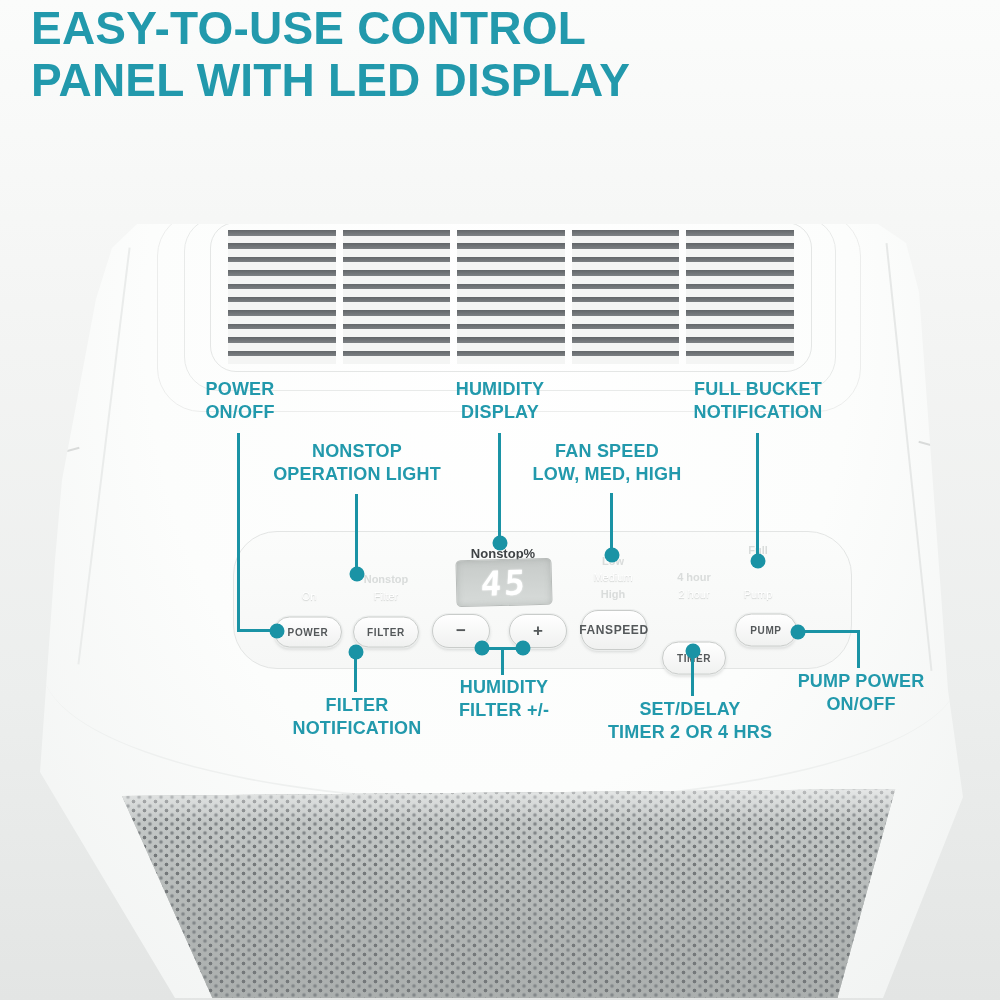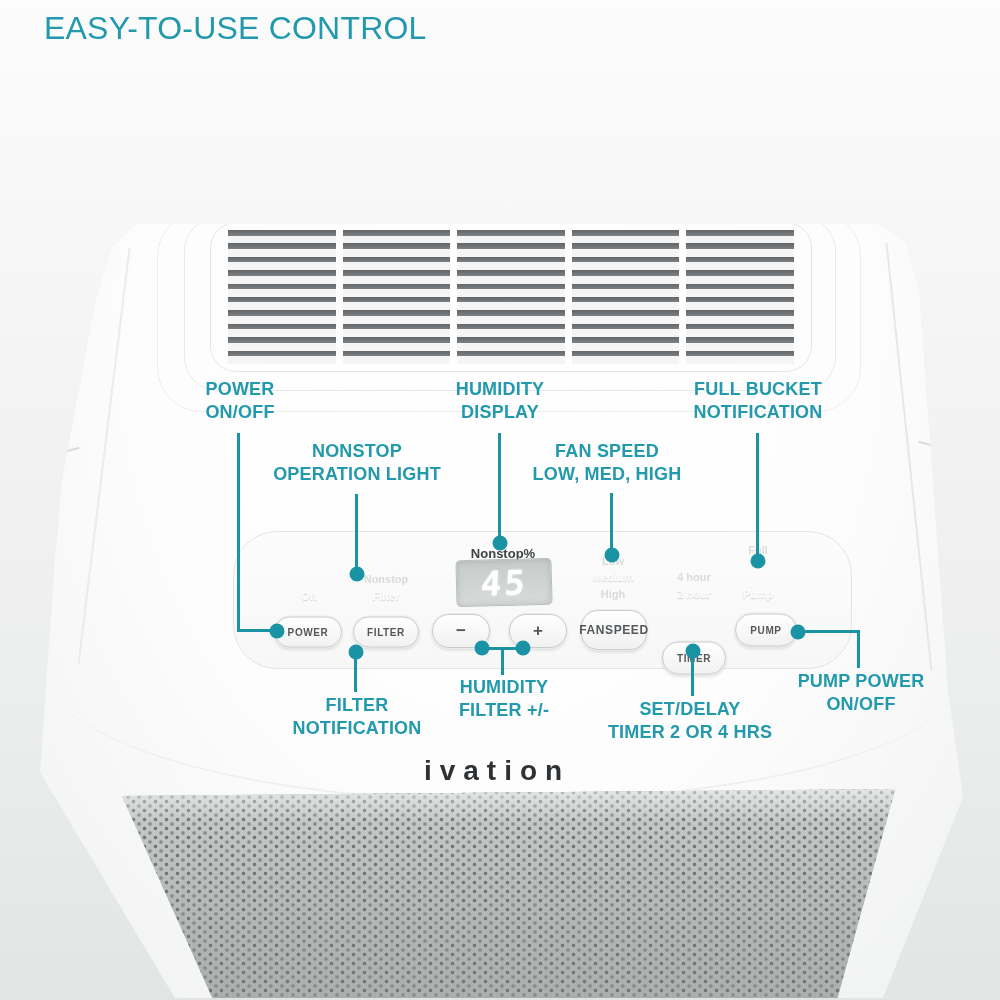--- a/index.html
+++ b/index.html
@@ -5,22 +5,22 @@
   * { margin:0; padding:0; box-sizing:border-box; }
   html,body { width:1000px; height:1000px; }
   body {
     position:relative; overflow:hidden;
     font-family:"Liberation Sans", sans-serif;
     background:linear-gradient(180deg,#fbfcfb 0%,#f3f4f3 35%,#eceeed 70%,#e3e5e4 100%);
   }
   :root { --teal:#2299ac; --teal-line:#1a93a5; }
 
   
-  .headline { position:absolute; left:44px; top:2px; color:var(--teal);
-    font-size:32px; line-height:52px; font-weight:400; letter-spacing:0.2px; }
+  .headline { position:absolute; left:31px; top:2px; color:var(--teal);
+    font-size:46px; line-height:52px; font-weight:700; letter-spacing:0.2px; }
 
   
   .device { position:absolute; inset:0;
     background:radial-gradient(ellipse at 50% 32%, #ffffff 0%, #fcfdfc 50%, #f1f3f2 92%, #edefee 100%);
     clip-path:polygon(13.7% 22.4%, 87.8% 22.4%, 90.6% 24.3%, 91.9% 29.2%, 94.8% 69%, 96.3% 79.7%, 88.3% 99.8%, 17.5% 99.8%, 4% 77.2%, 5.5% 56%, 6.2% 48%, 9.6% 29.9%, 11.2% 24.8%);
   }
   .rib { position:absolute; border:1px solid #e4e6e5; border-radius:40px; }
   .rib.r1 { left:210px; top:222px; width:602px; height:150px; border-radius:26px; }
   .rib.r2 { left:184px; top:217px; width:652px; height:174px; border-radius:34px; border-color:#e8eae9; }
   .rib.r3 { left:157px; top:212px; width:704px; height:200px; border-radius:44px; border-color:#ecedec; }
@@ -40,21 +40,21 @@
     border-bottom:2px solid #eef0ef;
     border-radius:0 0 50% 50% / 0 0 125px 135px; }
 
   
   .panel { position:absolute; left:233px; top:531px; width:619px; height:138px;
     border:1.5px solid #e3e5e4; border-radius:44px;
     background:linear-gradient(180deg,#fbfcfb,#f6f7f6); }
 
   .ind { position:absolute; transform:translateX(-50%); font-size:11px; white-space:nowrap; }
   .ind.off { color:#d9dcdb; font-weight:600; }
-  .ind.on  { color:#ffffff; font-weight:700; text-shadow:0 1px 1px rgba(150,156,154,0.45); }
+  .ind.on  { color:#ffffff; font-weight:400; text-shadow:0 1px 1px rgba(150,156,154,0.45); }
 
   .hum-label { position:absolute; left:503px; top:546px; transform:translateX(-50%);
     font-size:13px; font-weight:700; color:#3f4345; }
 
   .led { position:absolute; left:456px; top:559px; width:96px; height:47px;
     background:linear-gradient(180deg,#c7cbc9,#d7dbd9);
     border:1px solid #b8bcba; border-radius:5px; transform:rotate(-1.5deg);
     display:flex; align-items:center; justify-content:center;
     box-shadow:inset 0 0 6px rgba(130,134,132,0.35); }
   .led .digits { font-family:"DejaVu Sans Mono", monospace; font-weight:700;
@@ -93,20 +93,21 @@
     letter-spacing:0.2px; white-space:nowrap; }
   .cl-line { position:absolute; background:var(--teal-line); }
   .cl-dot { position:absolute; width:15px; height:15px; border-radius:50%;
     background:var(--teal-line); transform:translate(-50%,-50%); }
 </style>
 </head>
 <body>
 
 <div class="headline">
   <div>EASY-TO-USE CONTROL</div>
+  <div>PANEL WITH LED DISPLAY</div>
 </div>
 
 <div class="device">
   <div class="rib r3"></div>
   <div class="rib r2"></div>
   <div class="rib r1"></div>
 
   <div class="grille">
     <div class="col"></div>
     <div class="col"></div>
@@ -144,21 +145,20 @@
   <button class="btn sym" style="left:461px; top:631px; width:58px; height:34px;">−</button>
   <button class="btn sym" style="left:538px; top:631px; width:58px; height:34px;">+</button>
   <button class="btn two-line" style="left:614px; top:630px; width:66px; height:40px;">
       <span>FAN</span>
       <br>
       <span>SPEED</span>
     </button>
   <button class="btn" style="left:694px; top:630px; width:64px; height:33px;margin-top:28px;">TIMER</button>
   <button class="btn" style="left:766px; top:630px; width:62px; height:33px;">PUMP</button>
 
-  <div class="brand">ivation</div>
   <div class="mesh"></div>
 </div>
 
 <div>
 
   <div class="callout" style="left:240px; top:378px;">
     <div>POWER</div>
     <div>ON/OFF</div>
   </div>
   <div class="cl-line" style="left:237px; top:433px; width:3px; height:198px;"></div>

